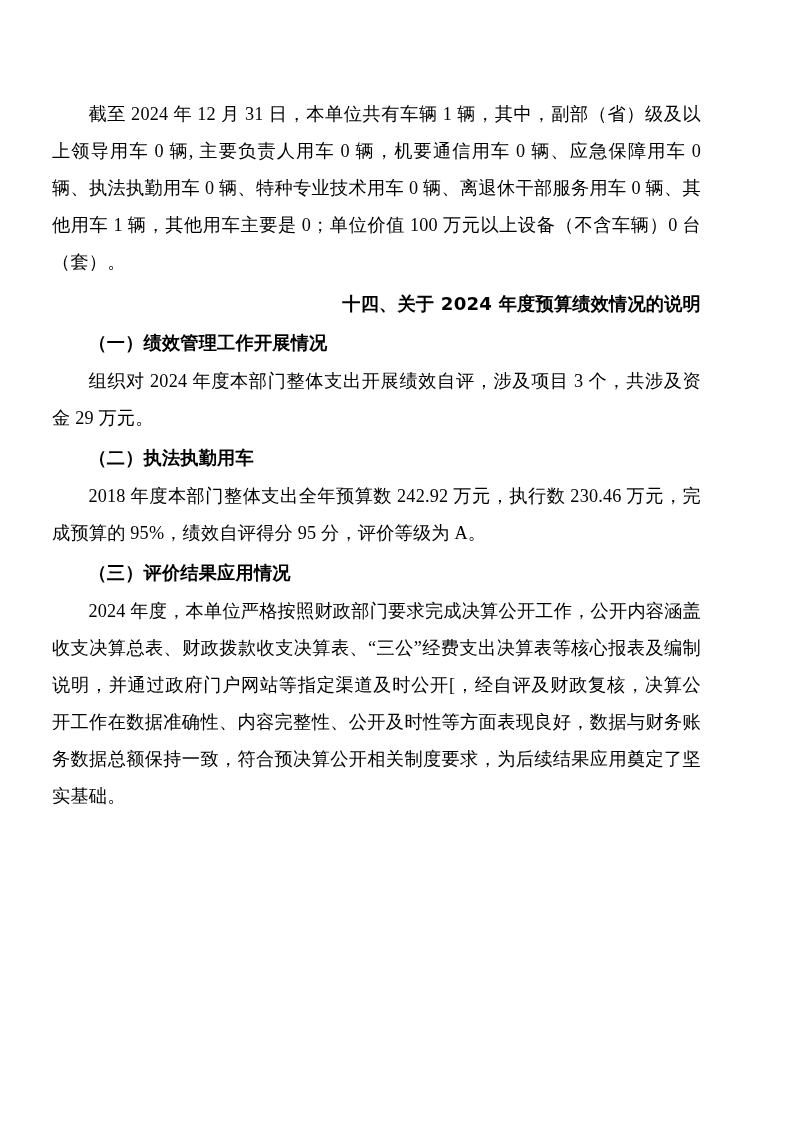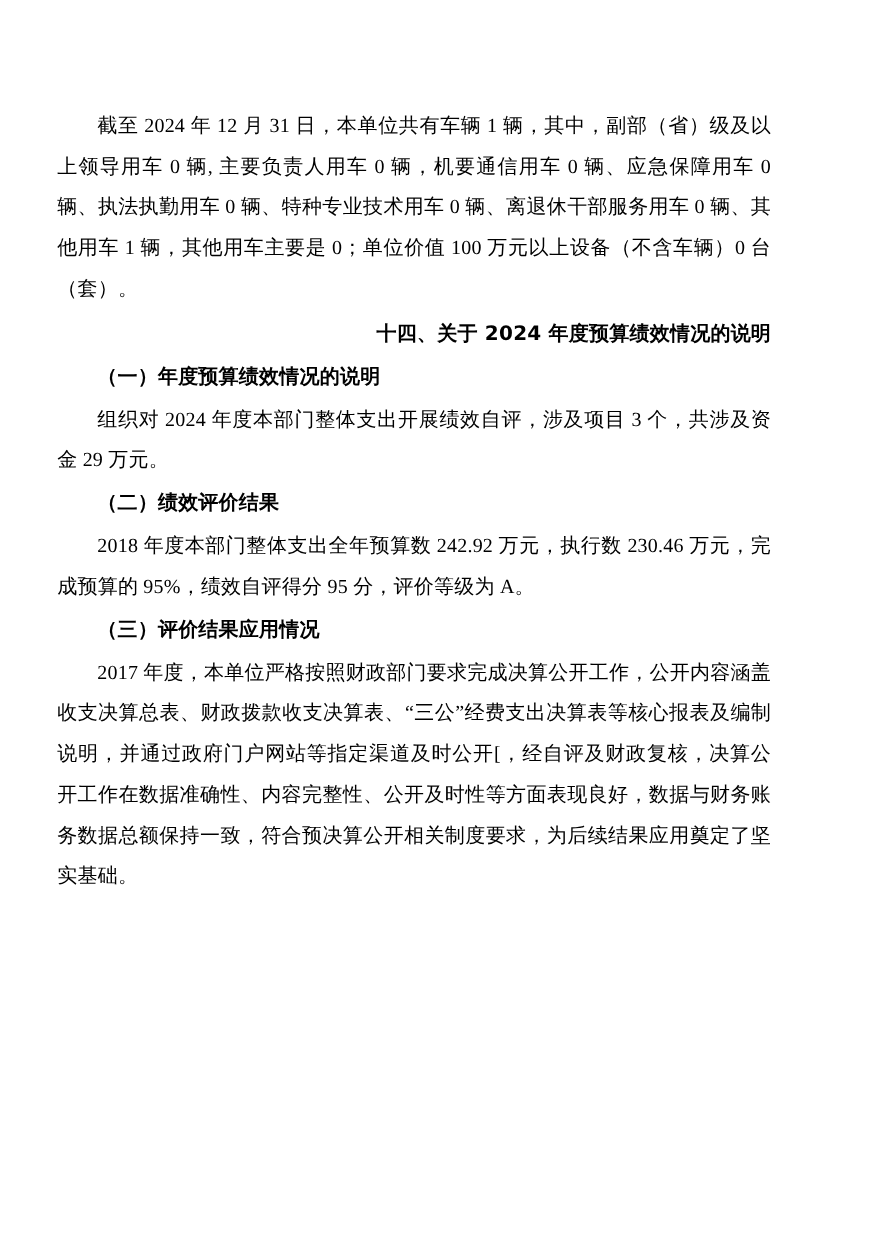--- a/index.html
+++ b/index.html
@@ -63,27 +63,27 @@
 </head>
 <body>
 
 <div class="page">
   <div class="doc-body">
 
     <p class="para">截至 2024 年 12 月 31 日，本单位共有车辆 1 辆，其中，副部（省）级及以上领导用车 0 辆, 主要负责人用车 0 辆，机要通信用车 0 辆、应急保障用车 0 辆、执法执勤用车 0 辆、特种专业技术用车 0 辆、离退休干部服务用车 0 辆、其他用车 1 辆，其他用车主要是 0；单位价值 100 万元以上设备（不含车辆）0 台（套）。</p>
 
     <h2 class="heading">十四、关于 2024 年度预算绩效情况的说明</h2>
 
-    <h3 class="subheading">（一）年度预算绩效情况的说明</h3>
+    <h3 class="subheading">（一）绩效管理工作开展情况</h3>
 
     <p class="para">组织对 2024 年度本部门整体支出开展绩效自评，涉及项目 3 个，共涉及资金 29 万元。</p>
 
-    <h3 class="subheading">（二）绩效评价结果</h3>
+    <h3 class="subheading">（二）执法执勤用车</h3>
 
     <p class="para">2018 年度本部门整体支出全年预算数 242.92 万元，执行数 230.46 万元，完成预算的 95%，绩效自评得分 95 分，评价等级为 A。</p>
 
     <h3 class="subheading">（三）评价结果应用情况</h3>
 
-    <p class="para">2017 年度，本单位严格按照财政部门要求完成决算公开工作，公开内容涵盖收支决算总表、财政拨款收支决算表、“三公”经费支出决算表等核心报表及编制说明，并通过政府门户网站等指定渠道及时公开[，经自评及财政复核，决算公开工作在数据准确性、内容完整性、公开及时性等方面表现良好，数据与财务账务数据总额保持一致，符合预决算公开相关制度要求，为后续结果应用奠定了坚实基础。</p>
+    <p class="para">2024 年度，本单位严格按照财政部门要求完成决算公开工作，公开内容涵盖收支决算总表、财政拨款收支决算表、“三公”经费支出决算表等核心报表及编制说明，并通过政府门户网站等指定渠道及时公开[，经自评及财政复核，决算公开工作在数据准确性、内容完整性、公开及时性等方面表现良好，数据与财务账务数据总额保持一致，符合预决算公开相关制度要求，为后续结果应用奠定了坚实基础。</p>
 
     <div class="spacer-bottom"></div>
   </div>
 </div>
 
 </body></html>

